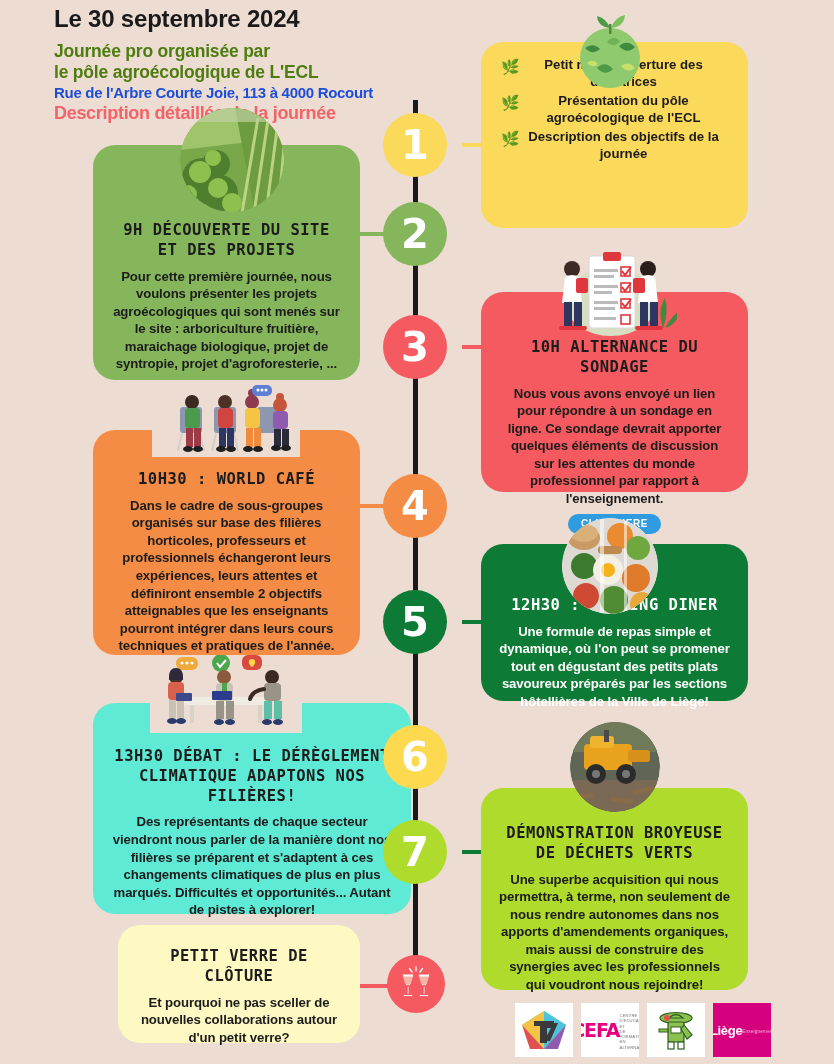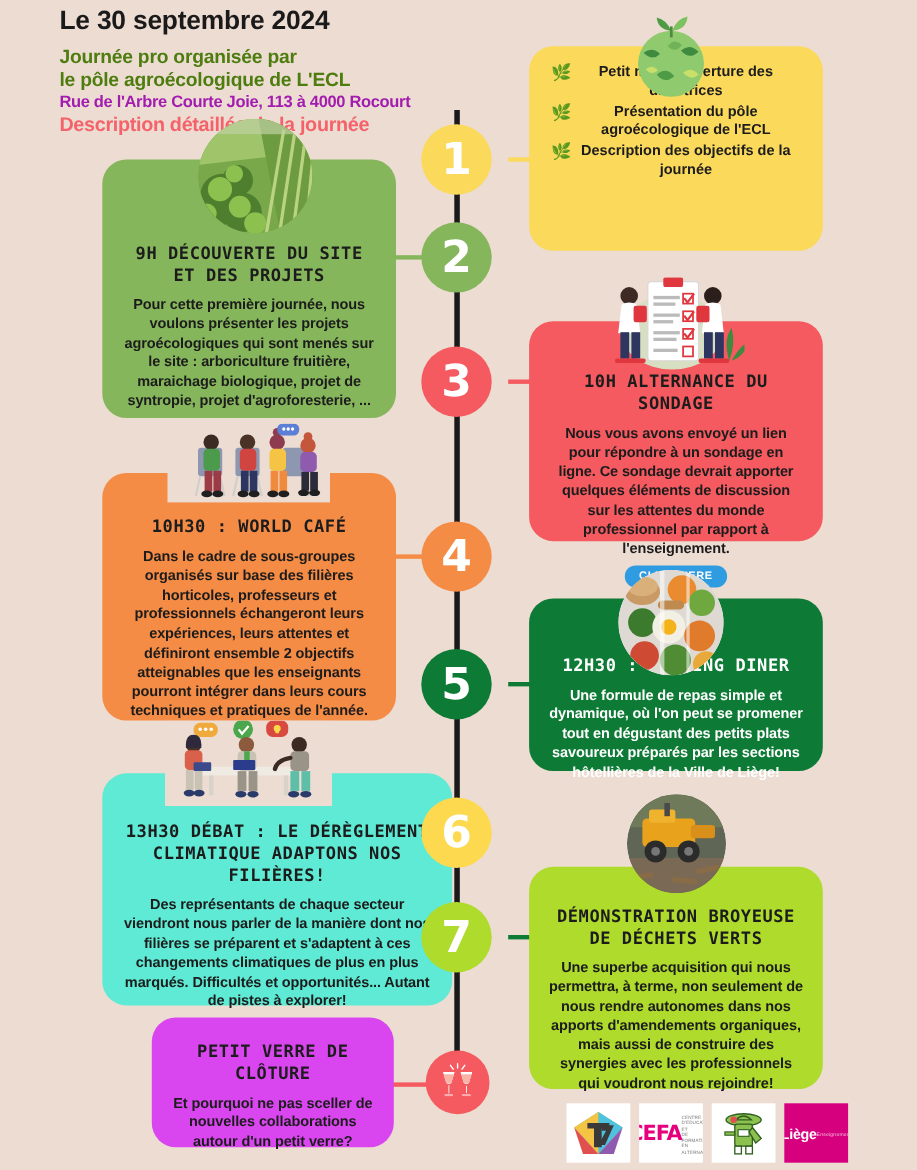--- a/index.html
+++ b/index.html
@@ -21,21 +21,21 @@
   .header { position: absolute; left: 54px; top: 4px; width: 420px; }
   .hdr-date {
     font-size: 24px; font-weight: bold; color: #1a1a1a;
     letter-spacing: -0.2px; line-height: 1.25;
   }
   .hdr-green {
     font-size: 17.5px; font-weight: bold; color: #4d7c0f;
     line-height: 1.22; margin-top: 7px; letter-spacing: -0.2px;
   }
   .hdr-addr {
-    font-size: 15px; font-weight: bold; color: #a21caf;
+    font-size: 15px; font-weight: bold; color: #1d4ed8;
     line-height: 1.2; letter-spacing: -0.3px;
   }
   .hdr-red {
     font-size: 18px; font-weight: bold; color: #F4626A;
     line-height: 1.2; letter-spacing: -0.3px; margin-top: 1px;
   }
 
   
   .spine {
     position: absolute; left: 413px; top: 100px;
@@ -503,21 +503,21 @@
           <rect x="62" y="66" width="22" height="5" rx="2" transform="rotate(-12 73 68)"></rect>
         </g>
       </g>
     </svg>
   </div>
   <div class="card" style="left:481px; top:788px; width:267px; height:202px; background:#AEDB2C;">
     <div class="card-title dark-text" style="margin-top:22px;">DÉMONSTRATION BROYEUSE DE DÉCHETS VERTS</div>
     <div class="card-body dark-text">Une superbe acquisition qui nous permettra, à terme, non seulement de nous rendre autonomes dans nos apports d'amendements organiques, mais aussi de construire des synergies avec les professionnels qui voudront nous rejoindre!</div>
   </div>
 
-  <div class="card" style="left:118px; top:925px; width:220px; height:118px; background:#d946ef;margin-left:20px;">
+  <div class="card" style="left:118px; top:925px; width:242px; height:118px; background:#fef9c3;">
     <div class="card-title dark-text" style="margin-top:8px;">PETIT VERRE DE CLÔTURE</div>
     <div class="card-body dark-text">Et pourquoi ne pas sceller de nouvelles collaborations autour d'un petit verre?</div>
   </div>
 
   <div class="logos">
 
     <div class="logo">
       <svg width="48" height="42" viewBox="0 0 48 42">
         <polygon points="24,2 46,16 24,40 2,16" fill="#6FBF5B"></polygon>
         <polygon points="24,2 46,16 24,40" fill="#4EC3E0"></polygon>

